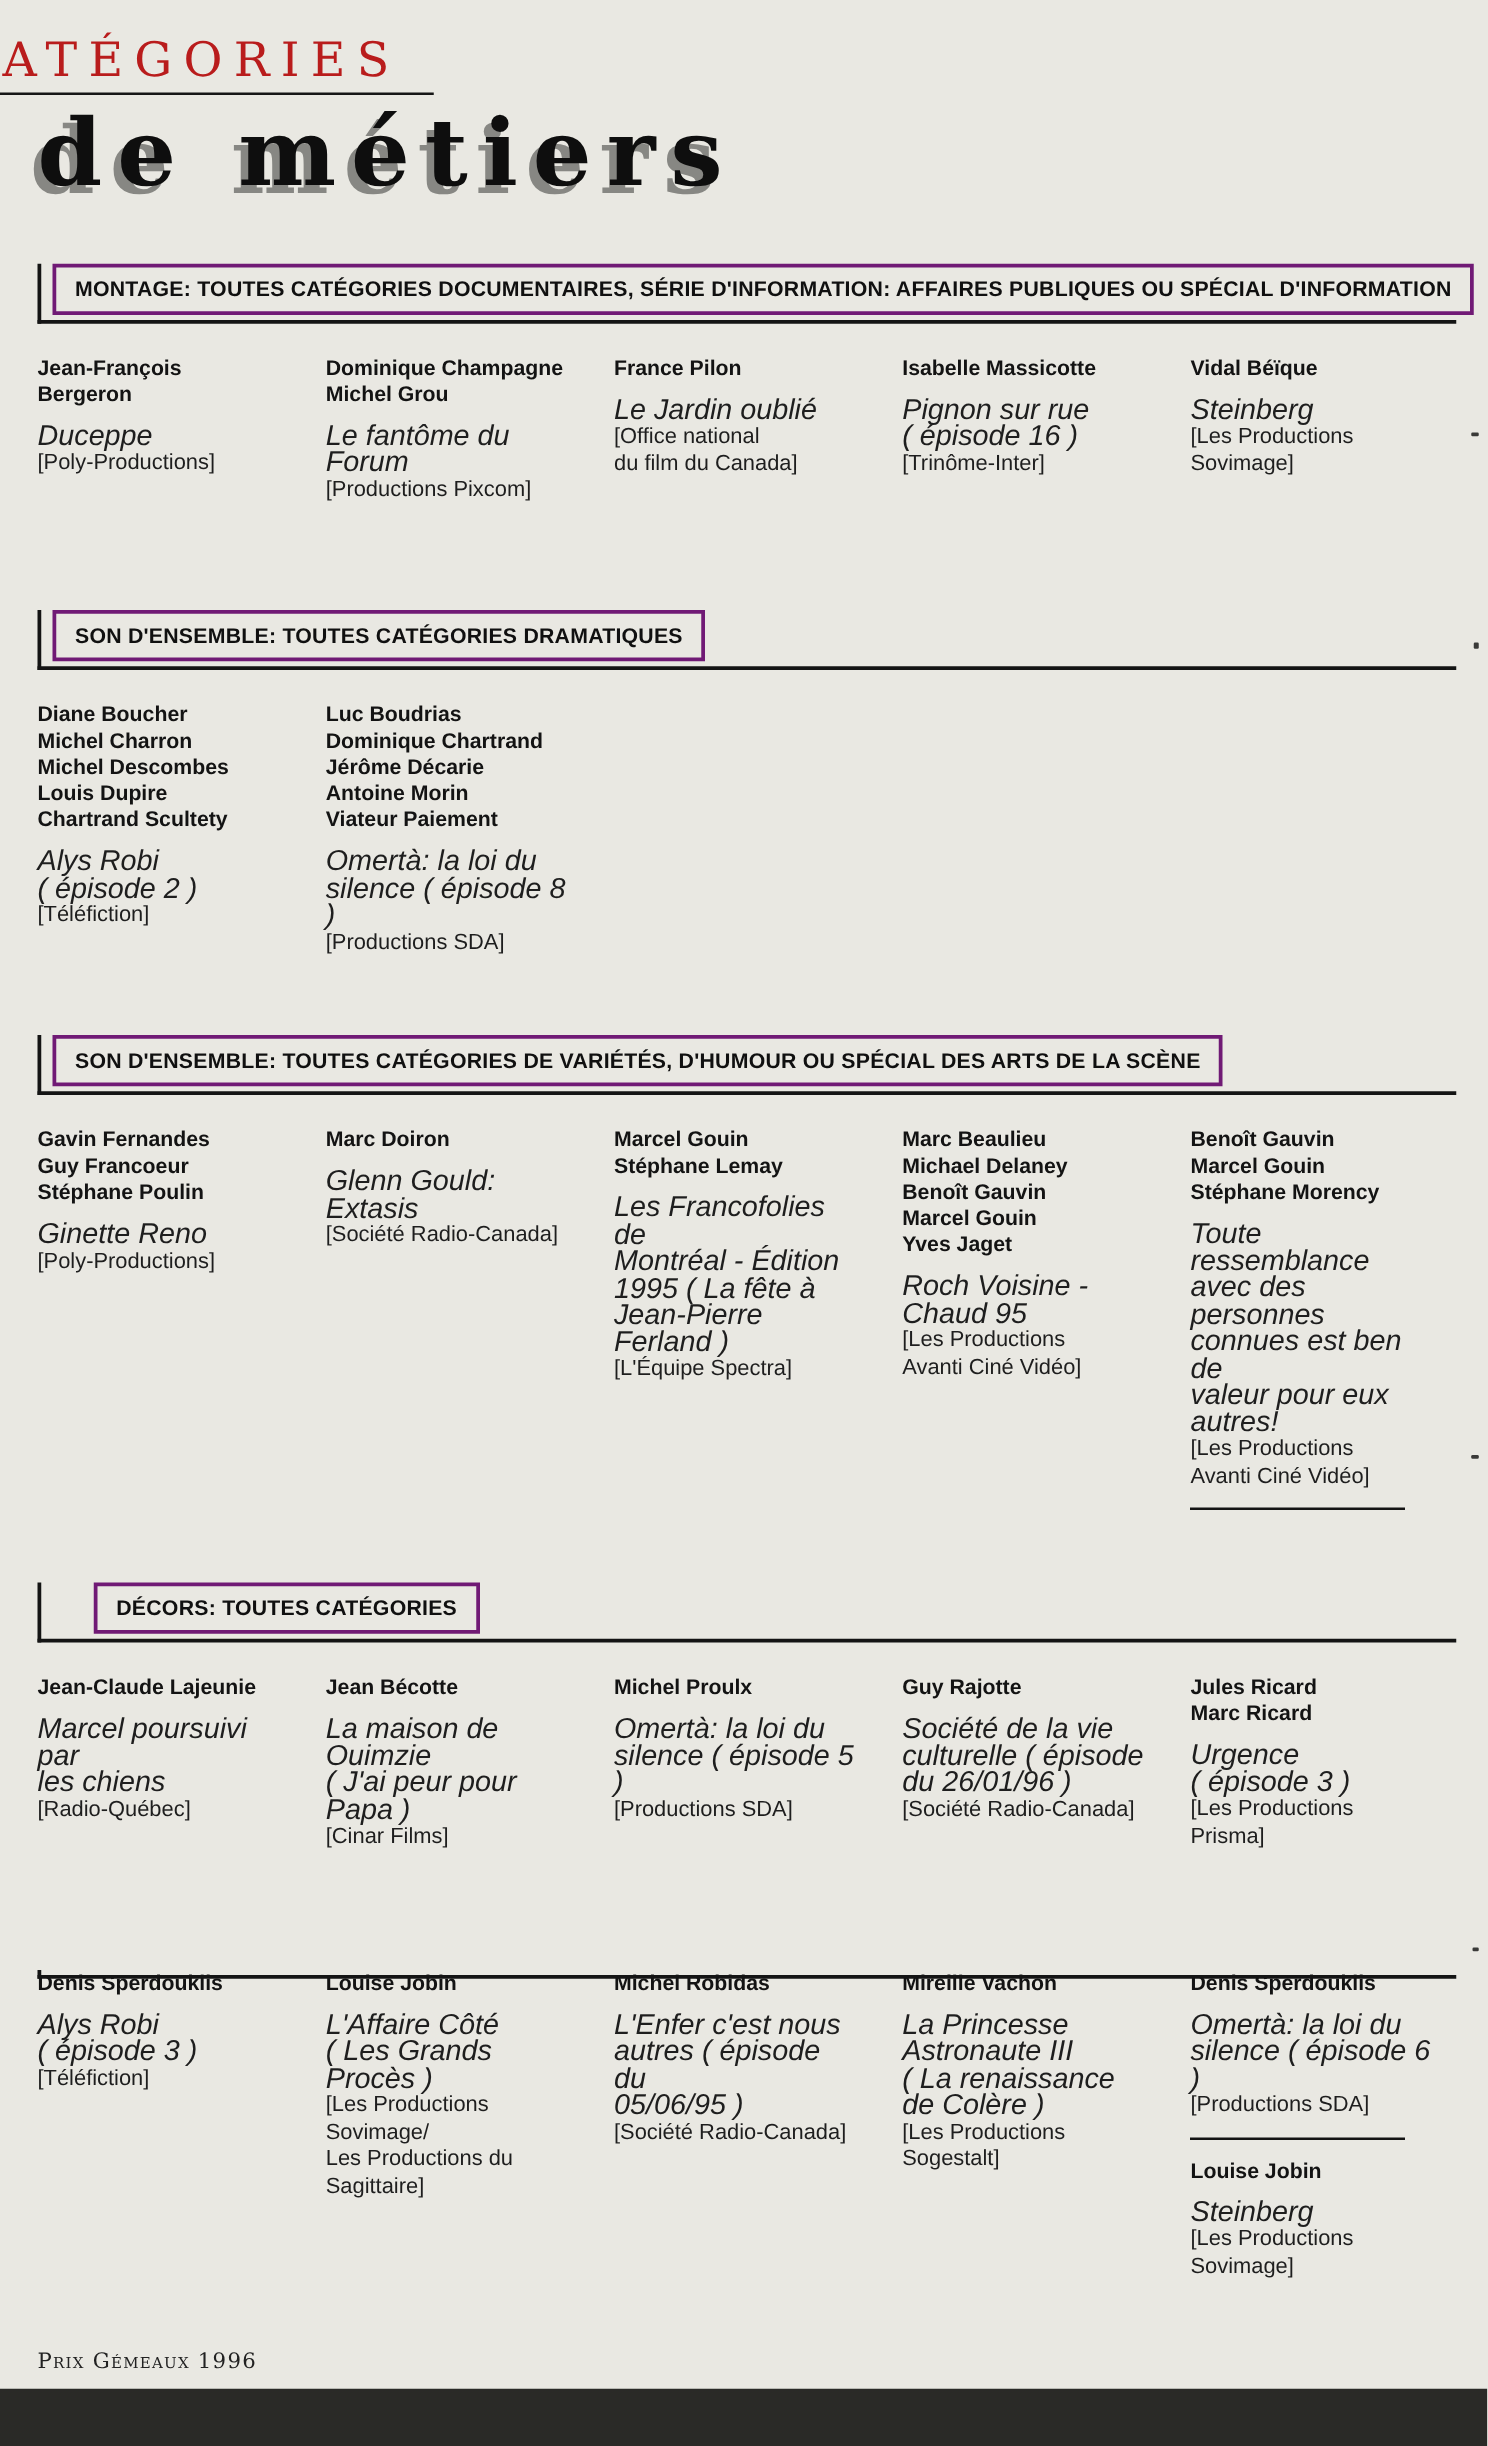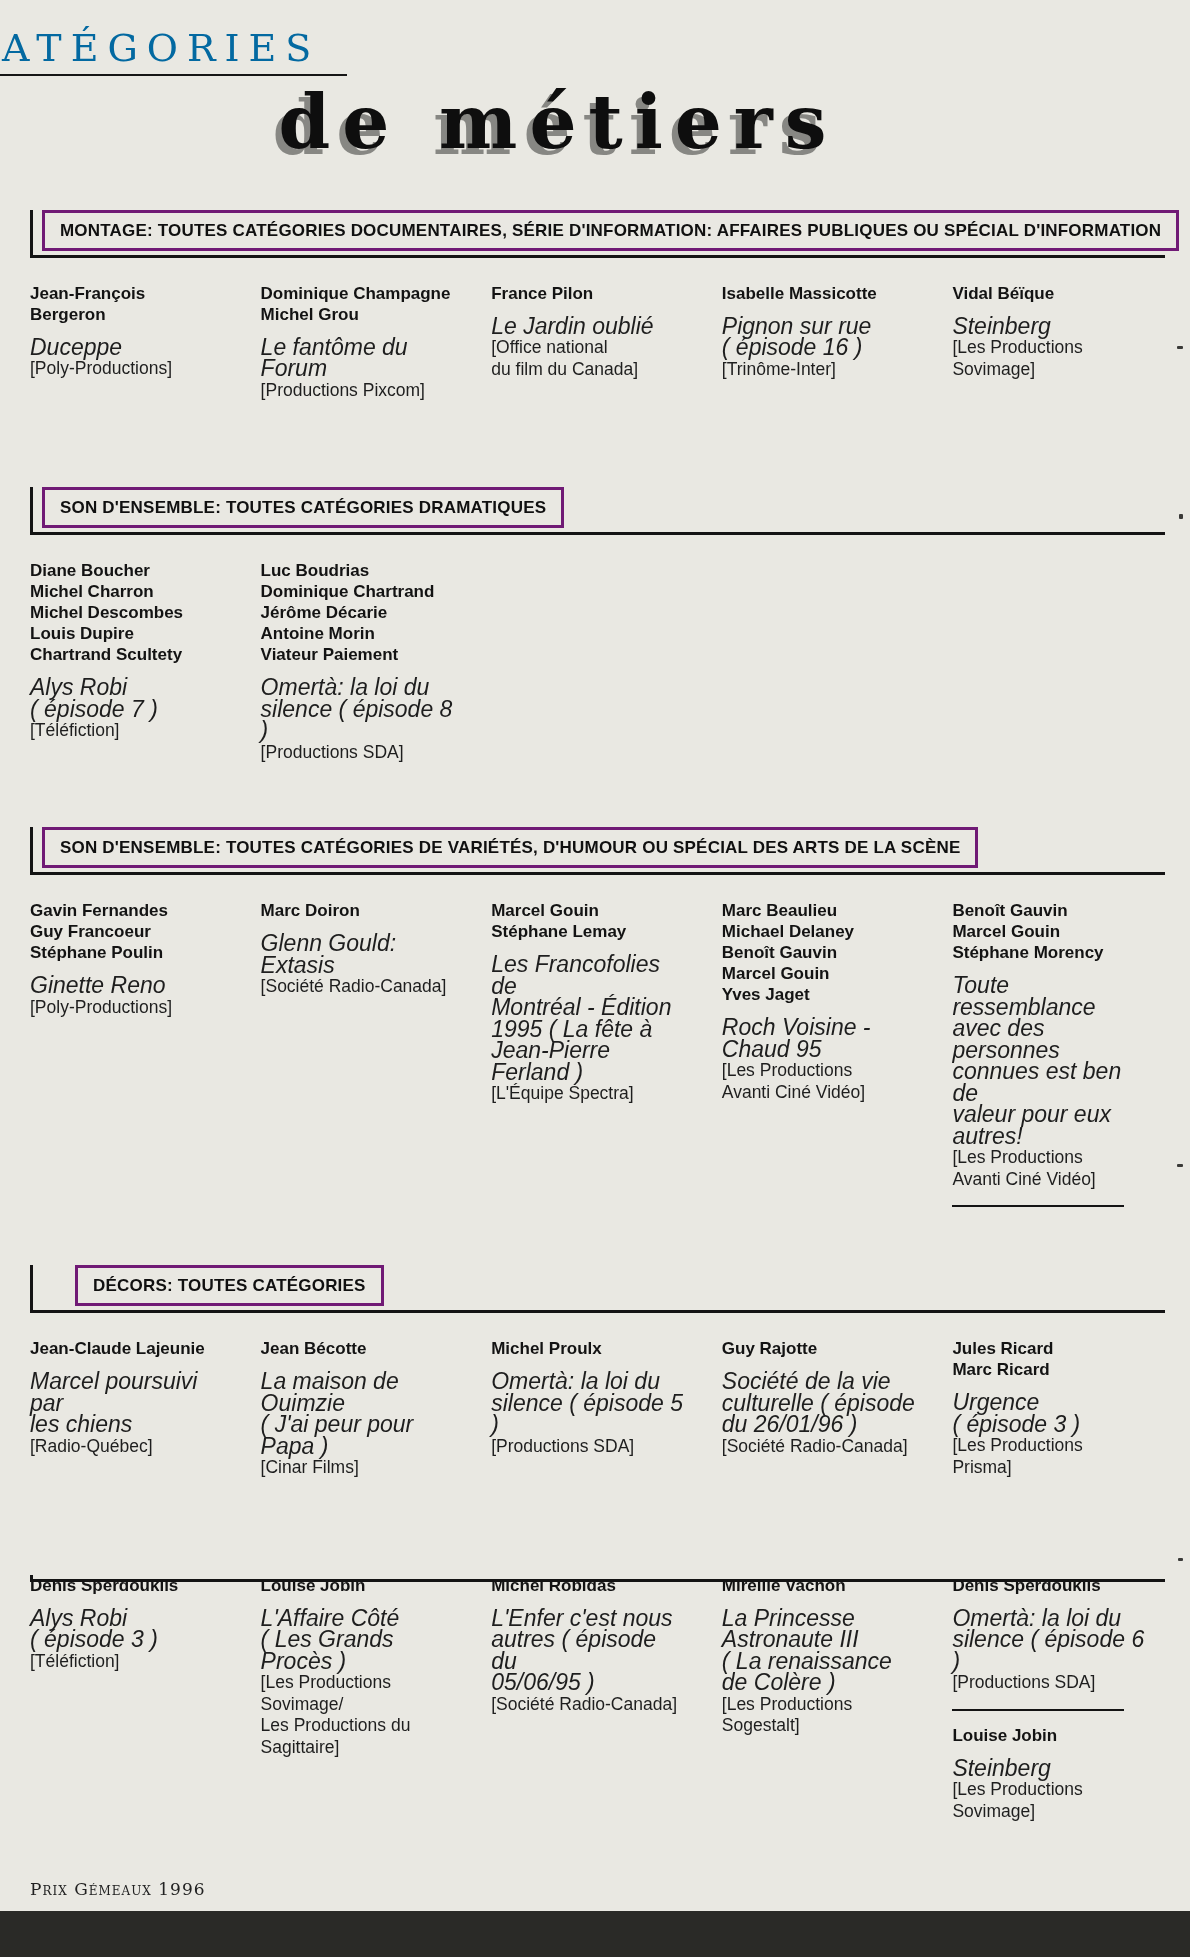--- a/index.html
+++ b/index.html
@@ -20,26 +20,26 @@
     width:345px;
     border-bottom:2px solid #161616;
     padding:0 0 4px 2px;
     white-space:nowrap;
     overflow:hidden;
   }
   .kicker{
     font-family:"DejaVu Serif",serif;
     font-size:38px;
     letter-spacing:9px;
-    color:#0369a1;
+    color:#b91c1c;
     text-align:center;
   }
   .big-title{
     margin:4px 78px 0 0;
-    text-align:center;
+    text-align:left;
     font-family:"DejaVu Serif",serif;
     font-weight:700;
     font-size:74px;
     letter-spacing:12px;
     color:#0e0e0e;
     text-shadow:-6px 6px 0 rgba(118,118,114,.85);
     line-height:1.05;
   }
   
   .section{margin:0;}
@@ -235,21 +235,21 @@
             <div class="entry">
               <div class="names">
                 <div class="line">Diane Boucher</div>
                 <div class="line">Michel Charron</div>
                 <div class="line">Michel Descombes</div>
                 <div class="line">Louis Dupire</div>
                 <div class="line">Chartrand Scultety</div>
               </div>
               <div class="work">
                 <div class="line">Alys Robi</div>
-                <div class="line">( épisode 7 )</div>
+                <div class="line">( épisode 2 )</div>
               </div>
               <div class="producer">
                 <div class="line">[Téléfiction]</div>
               </div>
             </div>
           </div>
           <div class="col-cell">
             <div class="entry">
               <div class="names">
                 <div class="line">Luc Boudrias</div>

